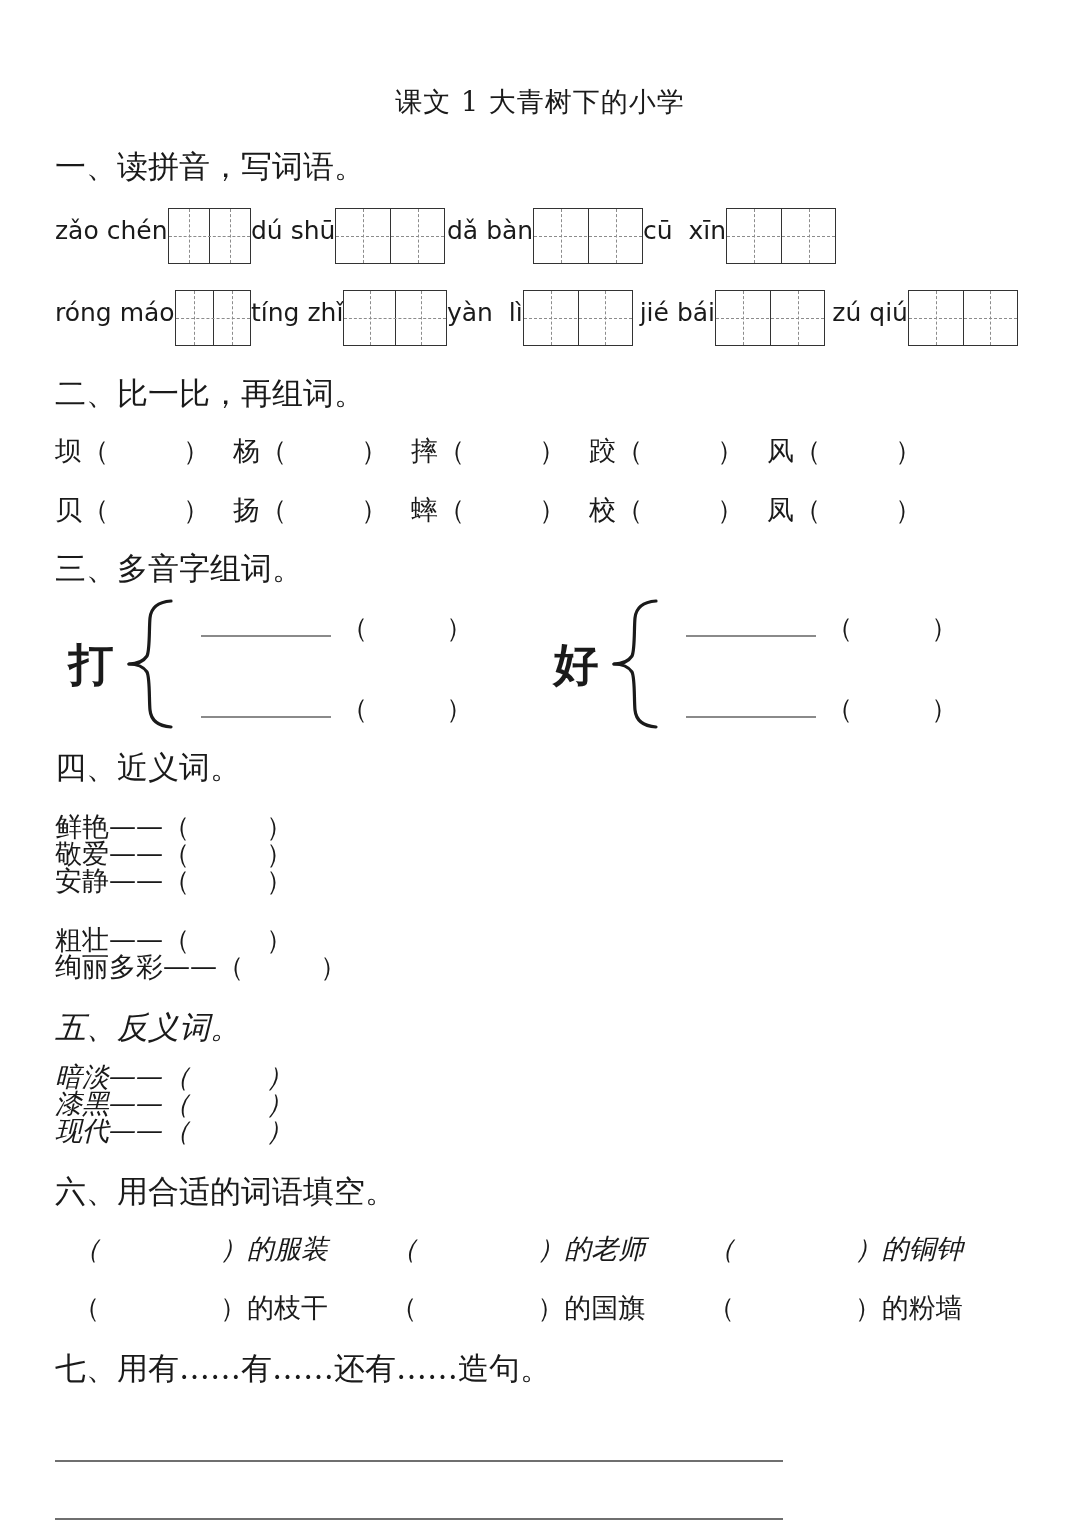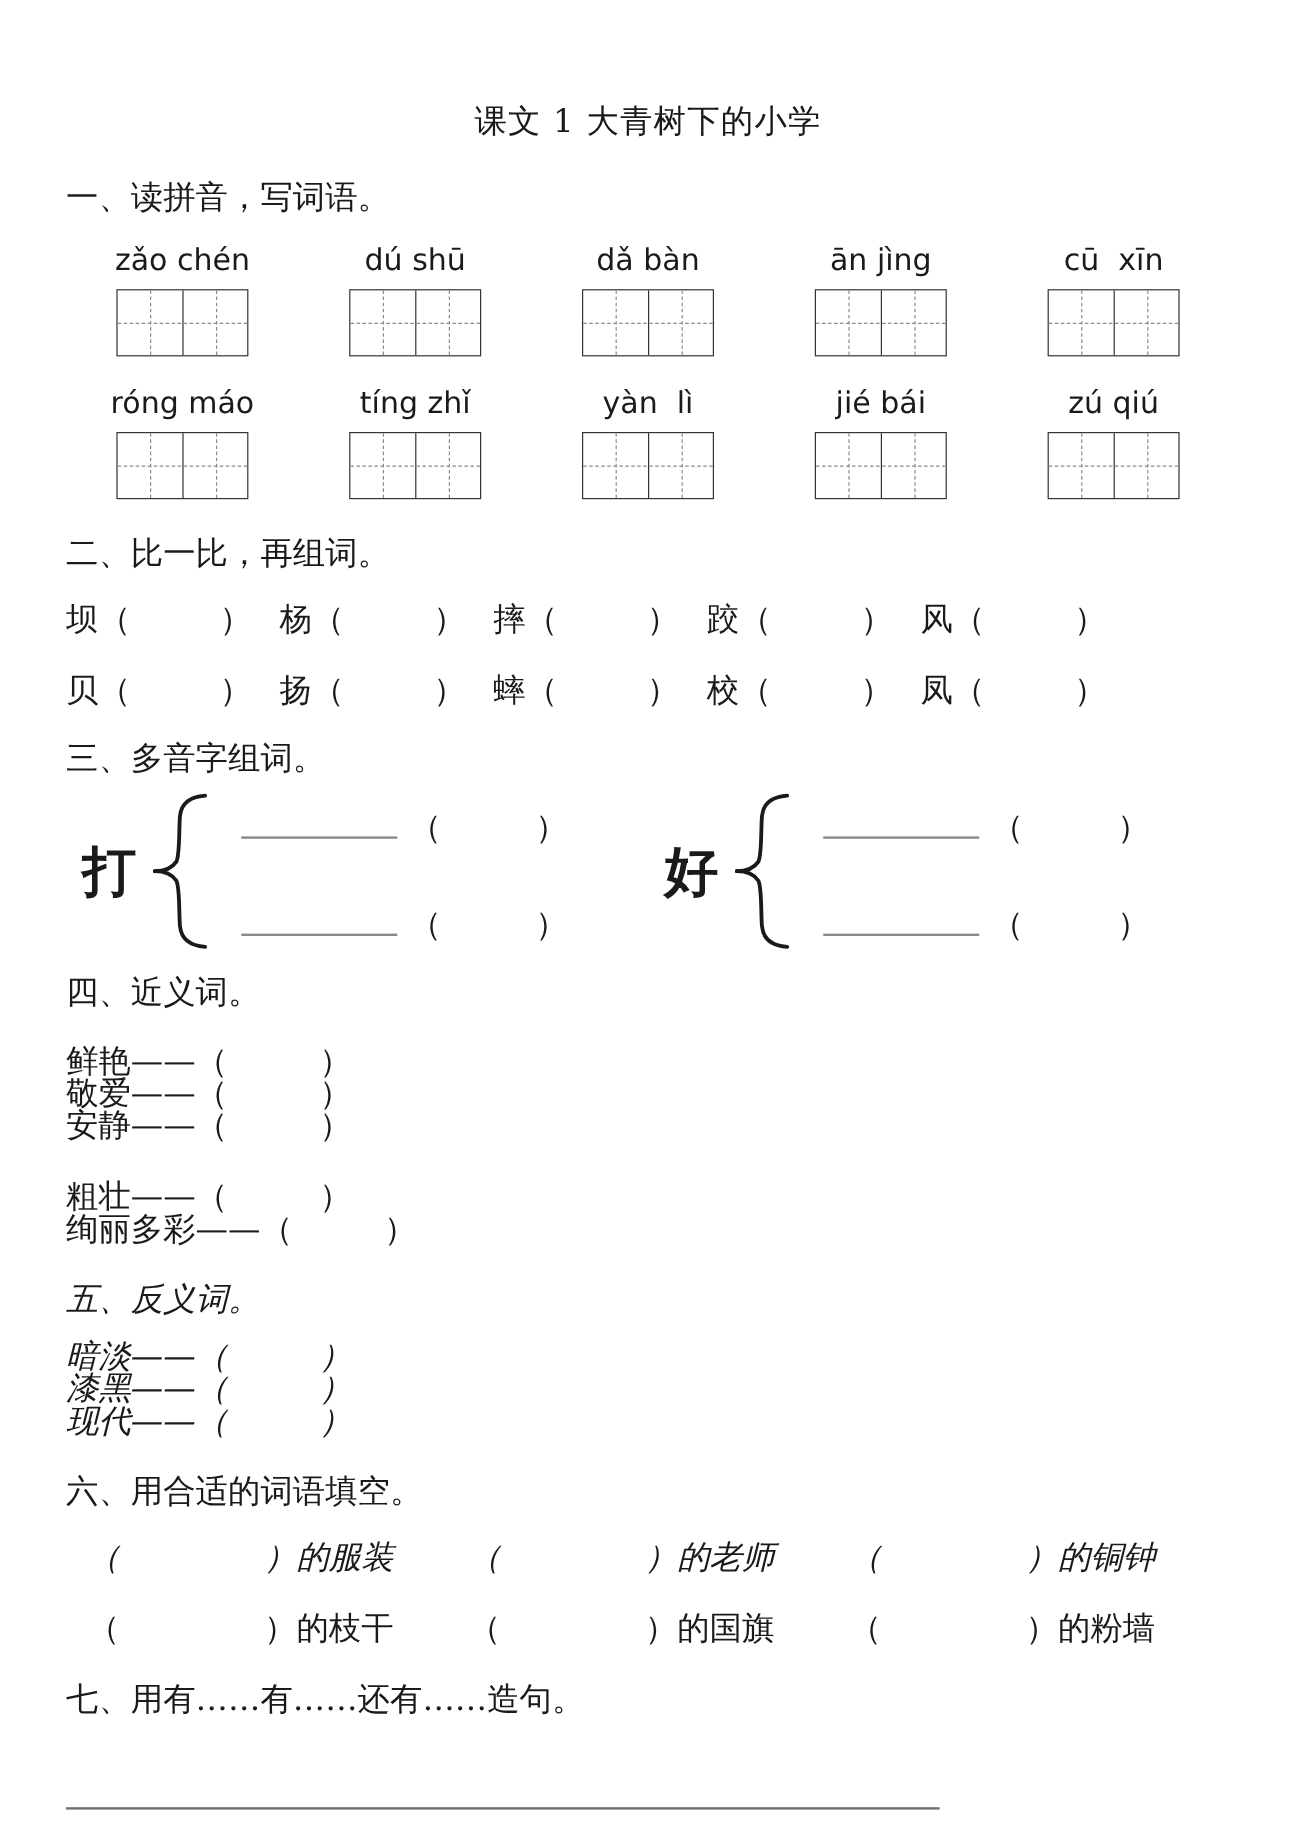--- a/index.html
+++ b/index.html
@@ -28,35 +28,35 @@
     text-align: center;
     font-size: 27px;
     letter-spacing: 1px;
     padding-top: 88px;
     line-height: 1;
     white-space: pre;
   }
 
   
   .sec-head {
-    font-size: 27px;
+    font-size: 31px;
     line-height: 1;
     white-space: pre;
   }
 
   
   .pinyin-block { position: relative; }
   .pinyin-row {
     display: flex;
     margin-top: 26px;
   }
   .pinyin-cellgroup {
     width: 196px;
     display: flex;
-    flex-direction: column;
+    flex-direction: row;
     align-items: center;
   }
   .pinyin-text {
     font-family: "DejaVu Sans", "Liberation Sans", sans-serif;
     font-size: 25px;
     line-height: 1;
     white-space: pre;
     margin-bottom: 12px;
   }
   .tianzige {
@@ -203,27 +203,20 @@
         </div>
         <div class="pinyin-cellgroup">
           <div class="pinyin-text">dú shū</div>
           <div class="tianzige">
             <div class="tz-cell"></div>
             <div class="tz-cell"></div>
           </div>
         </div>
         <div class="pinyin-cellgroup">
           <div class="pinyin-text">dǎ bàn</div>
-          <div class="tianzige">
-            <div class="tz-cell"></div>
-            <div class="tz-cell"></div>
-          </div>
-        </div>
-        <div class="pinyin-cellgroup">
-          <div class="pinyin-text">ān jìng</div>
           <div class="tianzige">
             <div class="tz-cell"></div>
             <div class="tz-cell"></div>
           </div>
         </div>
         <div class="pinyin-cellgroup">
           <div class="pinyin-text">cū  xīn</div>
           <div class="tianzige">
             <div class="tz-cell"></div>
             <div class="tz-cell"></div>

